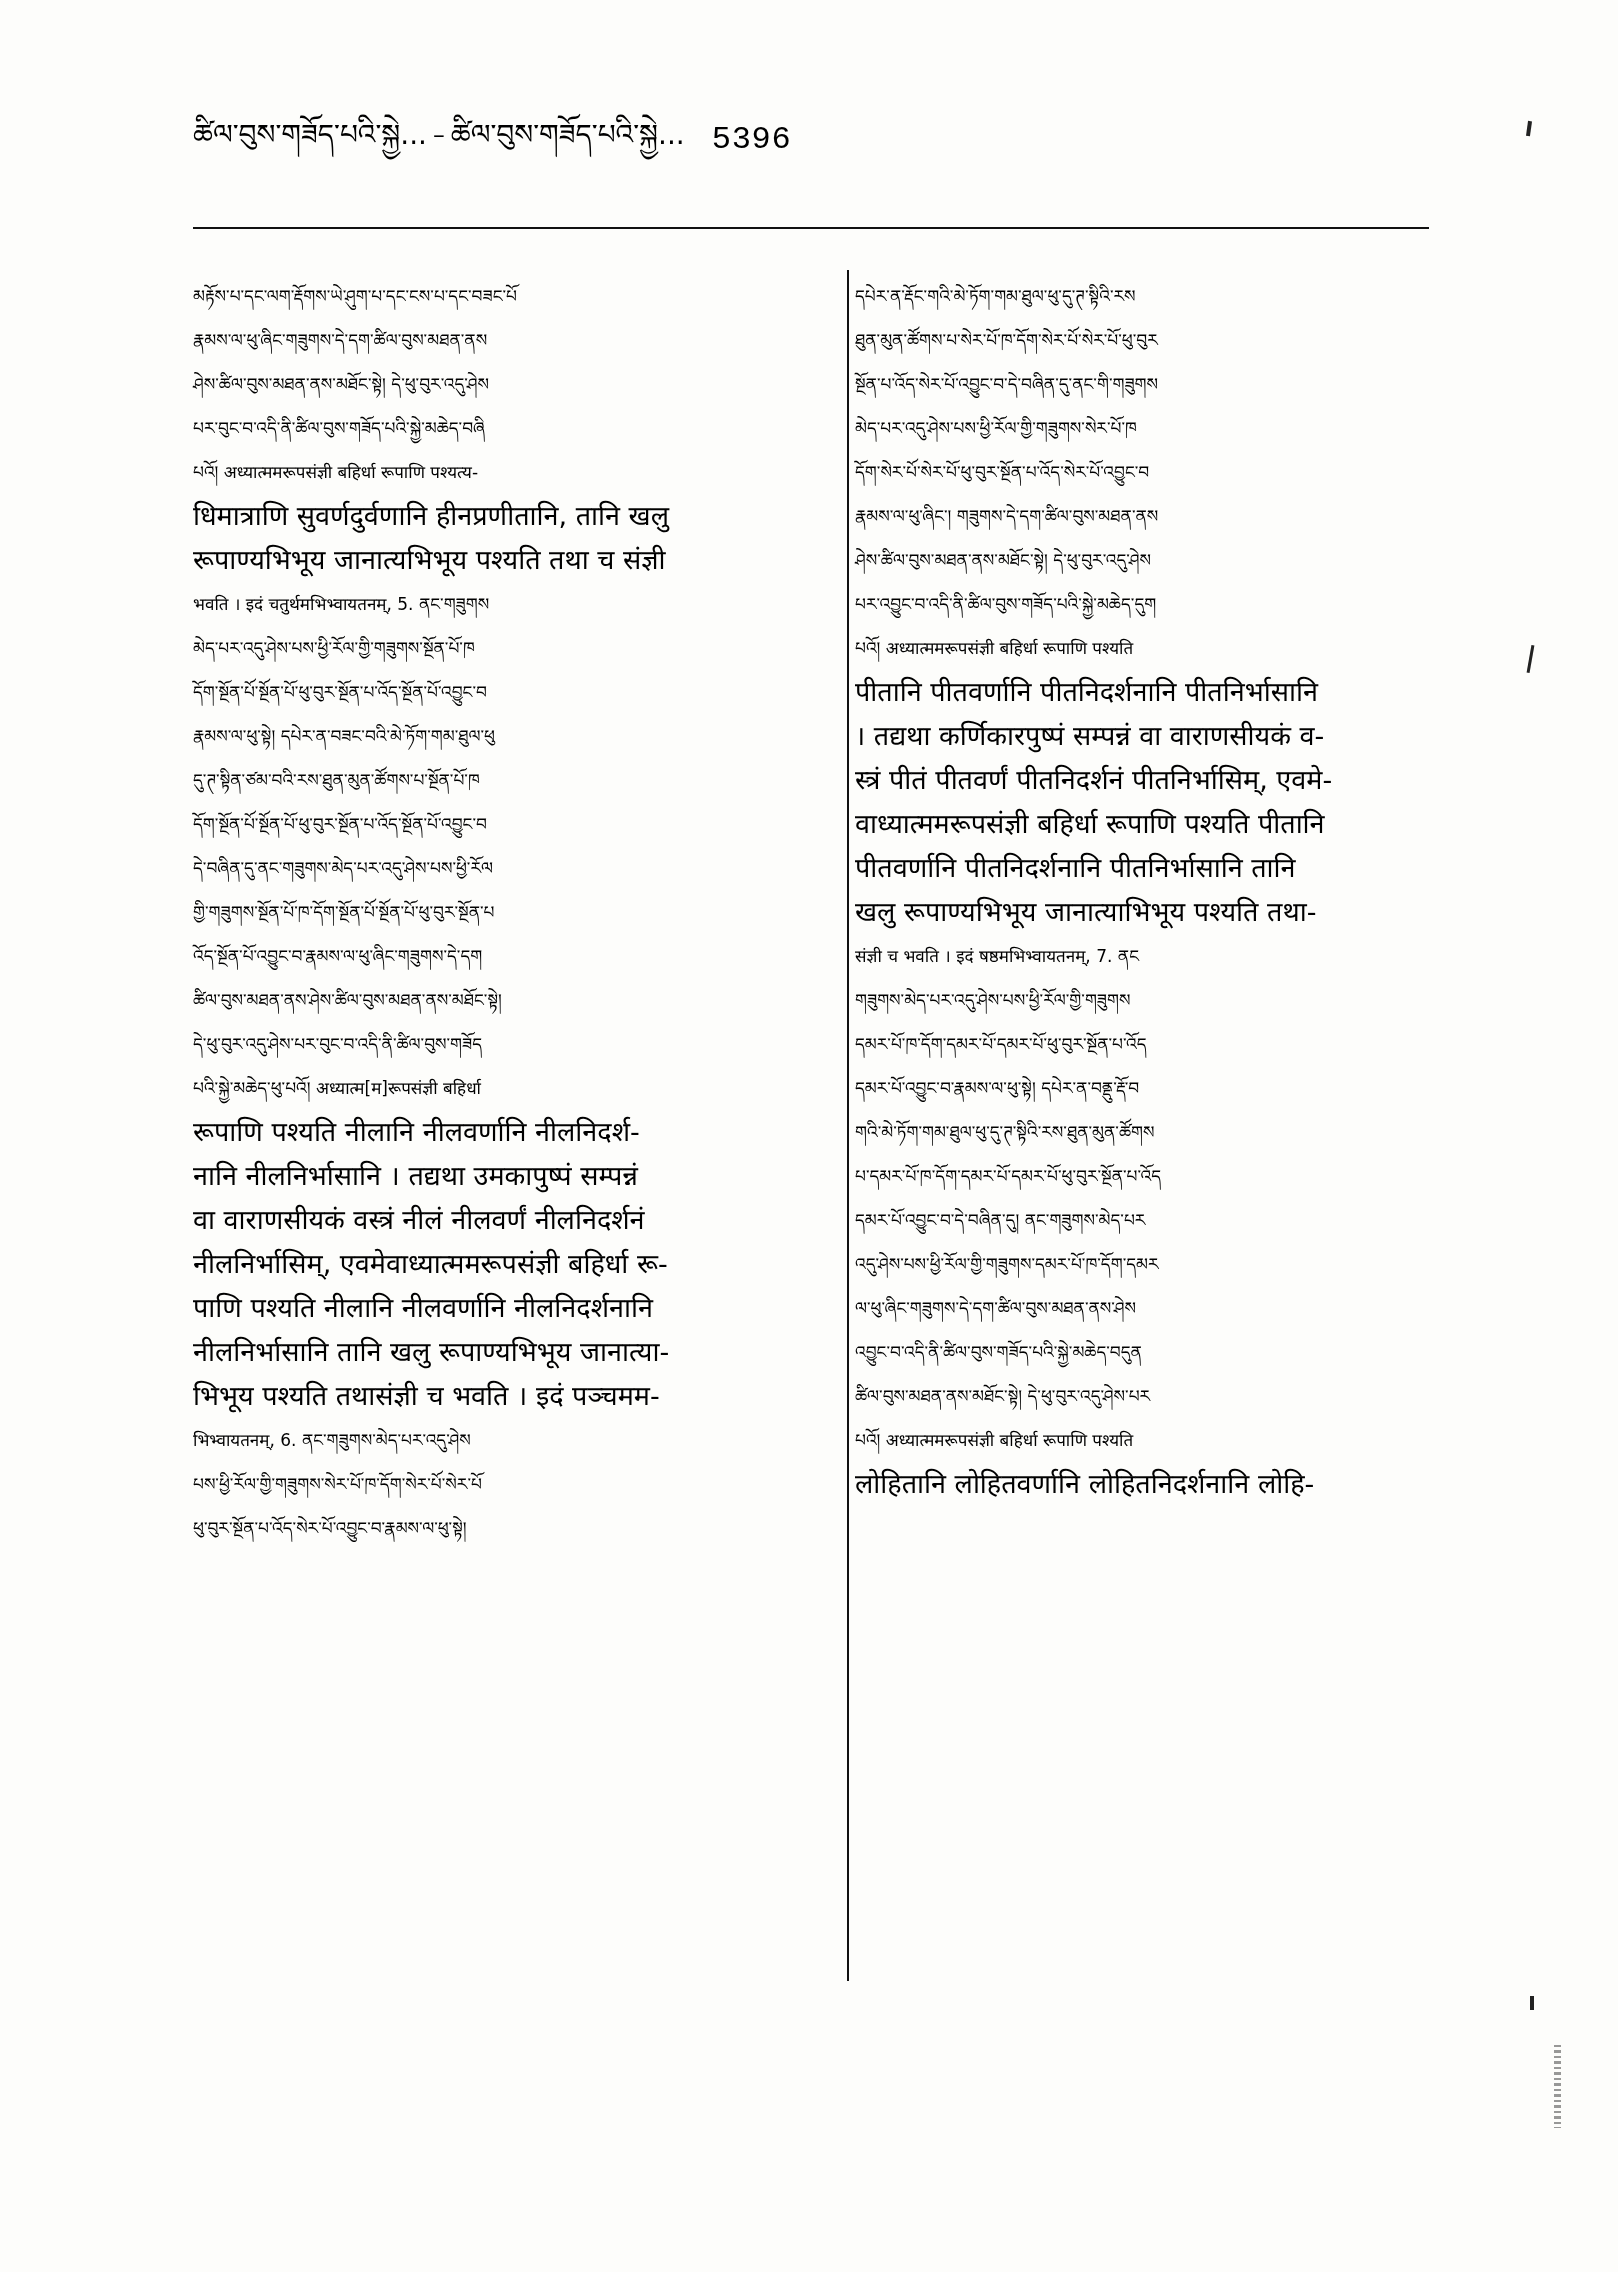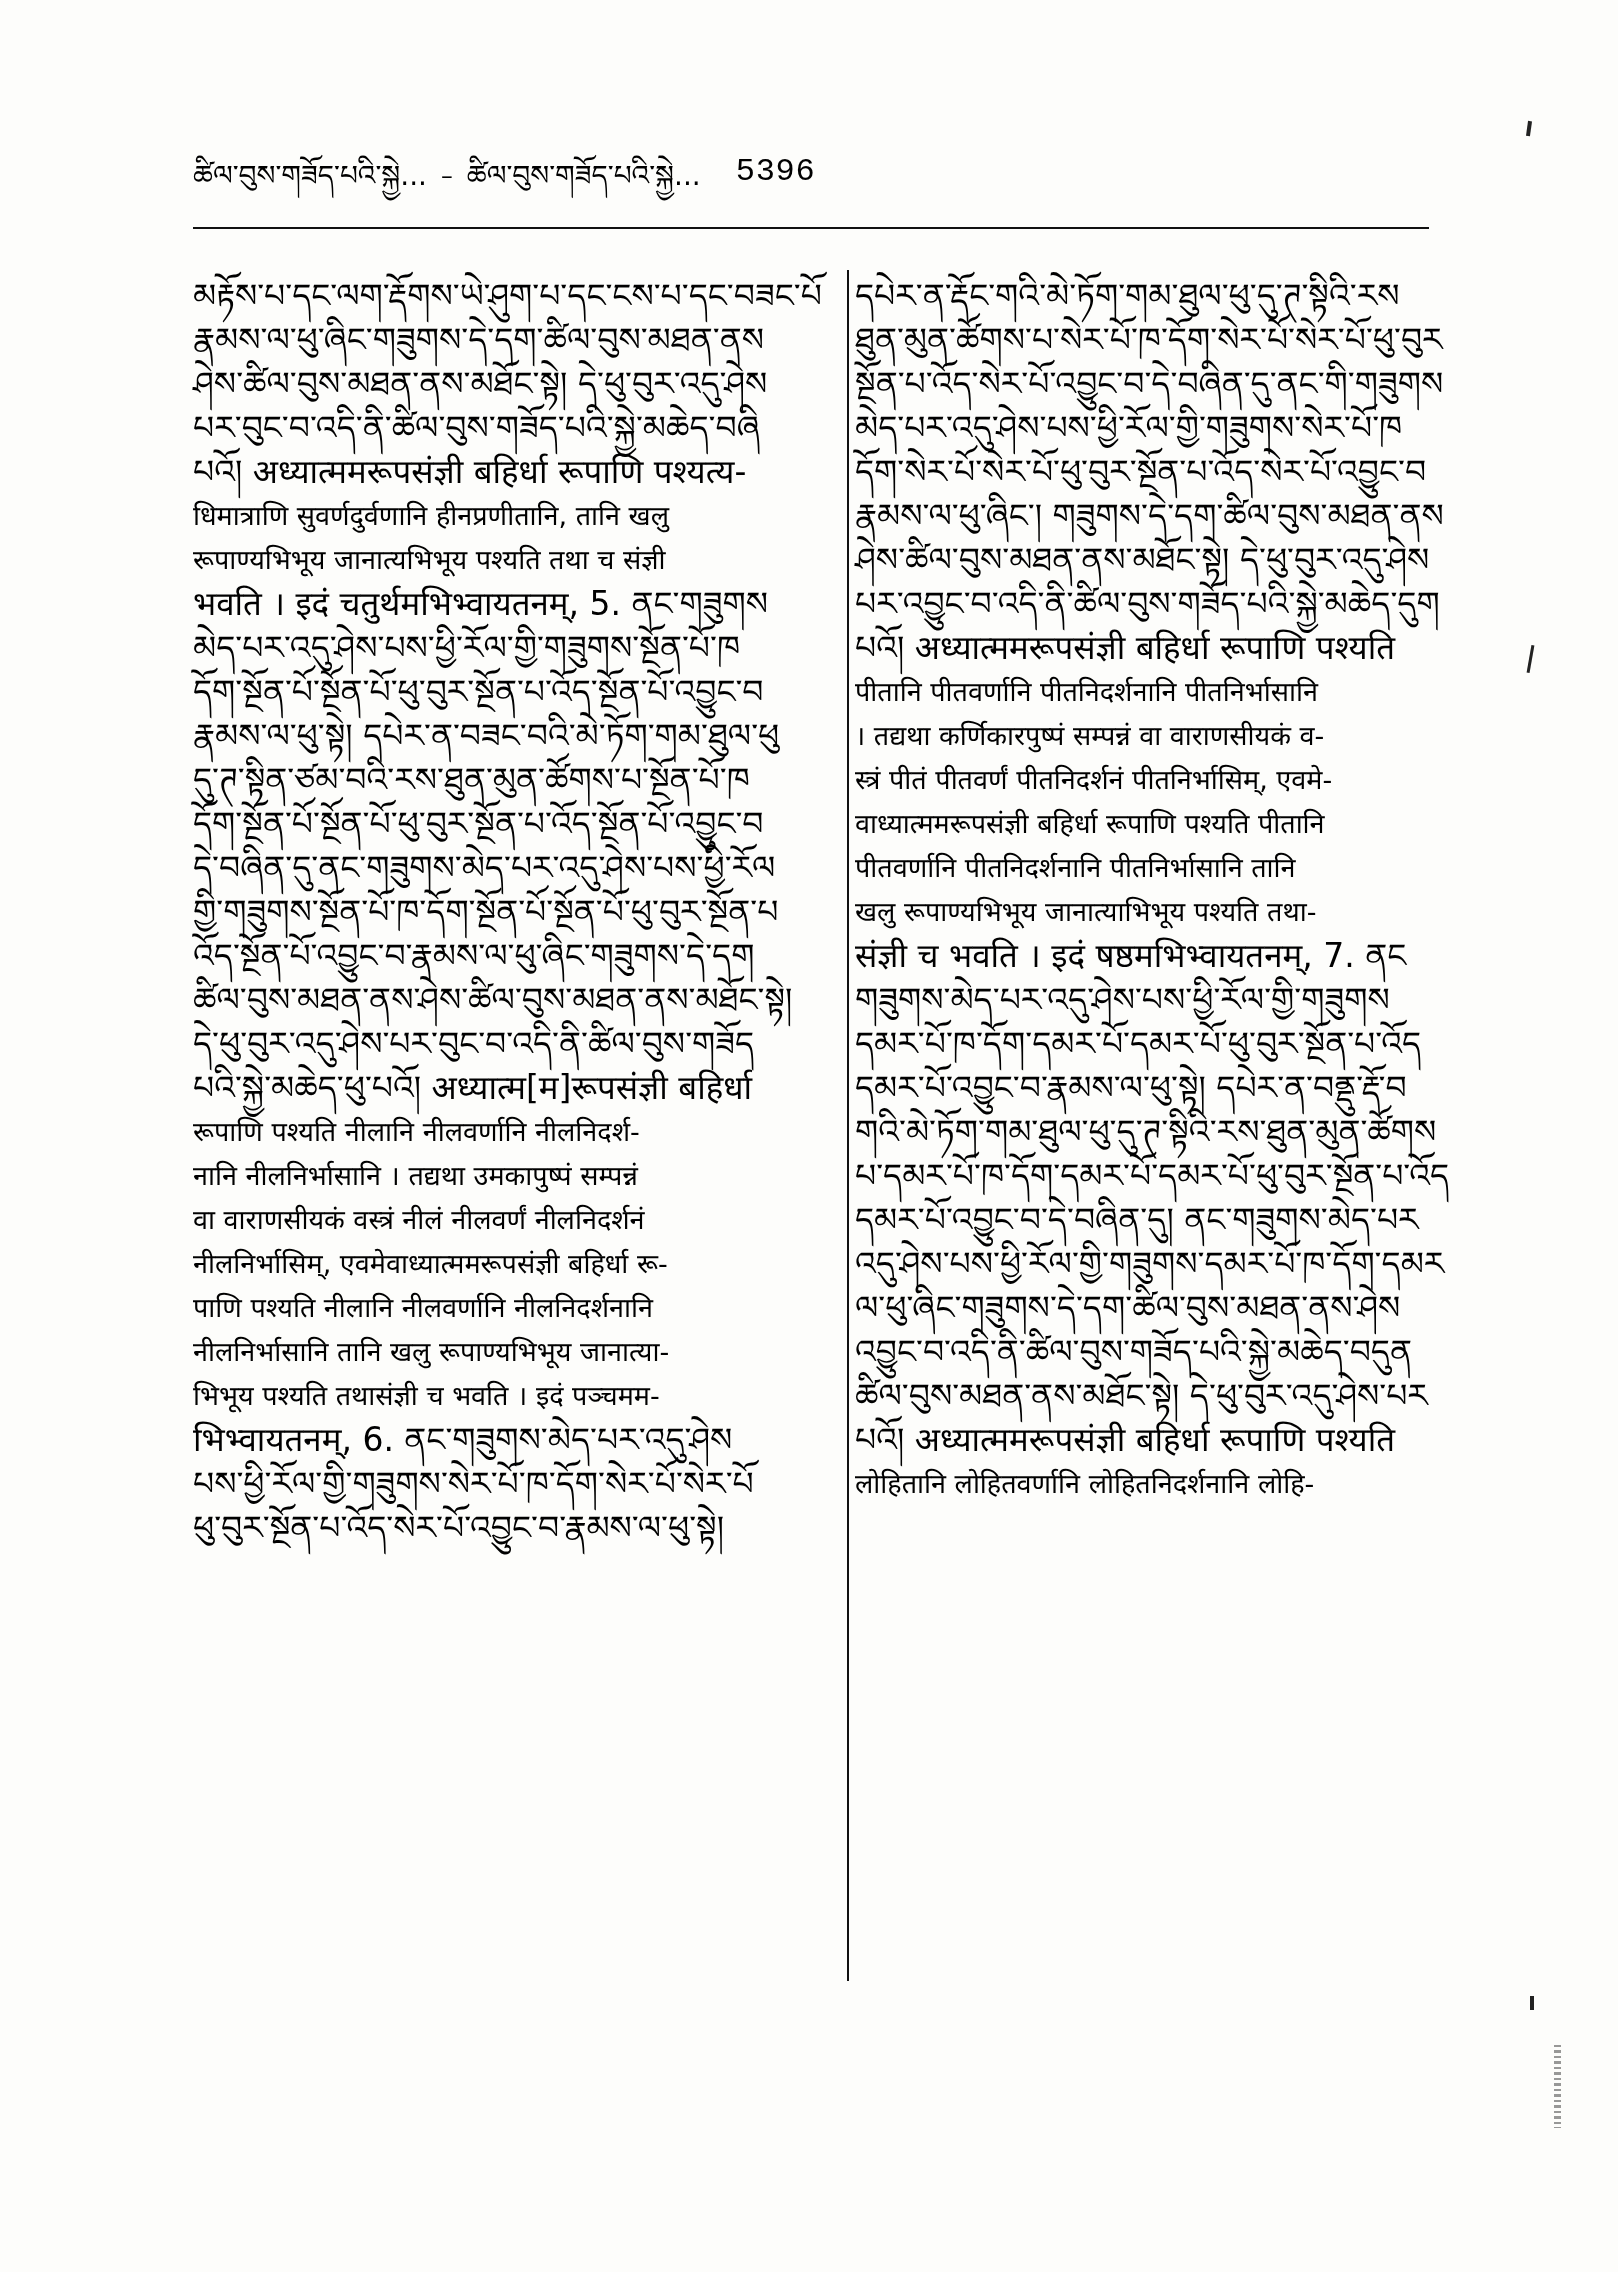--- a/index.html
+++ b/index.html
@@ -22,24 +22,23 @@
     height: 2273px;
     background: #fdfdfb;
   }
   
   .header {
     position: absolute;
     top: 121px;
     left: 193px;
     width: 1241px;
     display: flex;
-    align-items: flex-end;
-    gap: 14px;
+    align-items: flex-start;
+    gap: 6px;
     white-space: nowrap;
-    margin-top: 32px;
   }
   .header-tib {
     font-family: "DejaVu Sans", sans-serif;
     font-size: 28px;
     line-height: 1.0;
     letter-spacing: 0px;
   }
   .header-sep {
     font-size: 23.6px;
   }
@@ -90,21 +89,21 @@
     white-space: nowrap;
   }
   .dev {
     font-family: "DejaVu Sans", sans-serif;
     font-size: 27px;
     line-height: 44px;
     letter-spacing: 0px;
   }
   .mixed {
     font-family: "DejaVu Sans", sans-serif;
-    font-size: 33px;
+    font-size: 17px;
     line-height: 44px;
   }
   
   .mark {
     position: absolute;
     background: #222;
   }
   .mark1 { top: 121px; left: 1527px; width: 3.5px; height: 15.2px; transform: rotate(8deg); }
   .mark2 { top: 645px; left: 1529px; width: 2.8px; height: 28px; transform: rotate(10deg); }
   .mark3 { top: 1996px; left: 1530px; width: 3.5px; height: 14px; }

